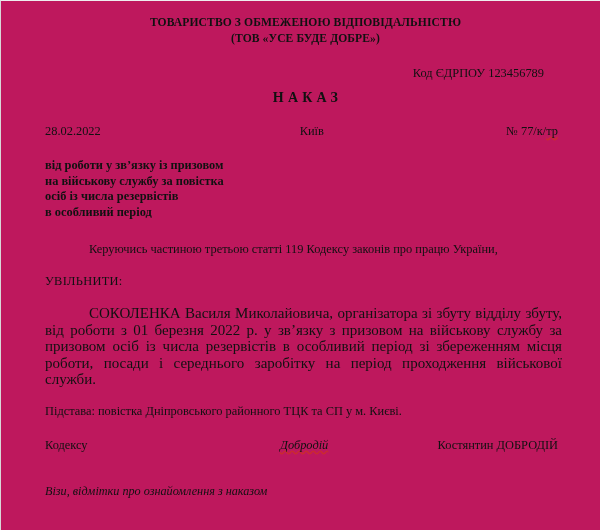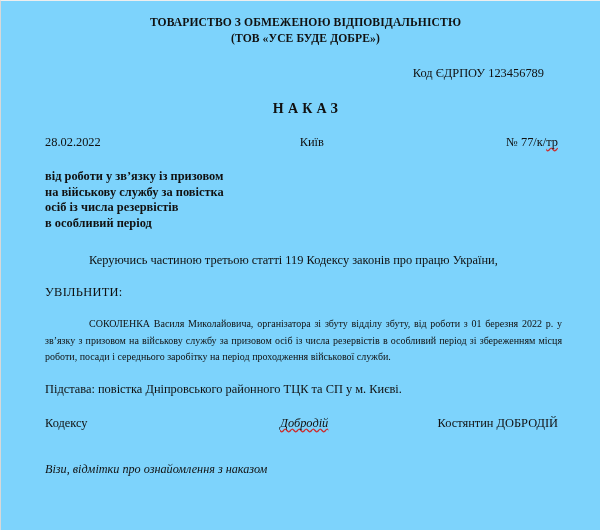--- a/index.html
+++ b/index.html
@@ -5,21 +5,21 @@
 <style>
   html, body {
     margin: 0;
     padding: 0;
     background: #ffffff;
   }
   .page {
     position: relative;
     width: 600px;
     height: 530px;
-    background: #7dd3fc;
+    background: #be185d;
     box-sizing: border-box;
     border-left: 1px solid #d8d8d8;
     border-top: 1px solid #eeeeee;
     font-family: "Liberation Serif", "DejaVu Serif", serif;
     color: #111111;
     overflow: hidden;
   }
   .doc-body {
     padding: 14px 34px 0 44px;
   }
@@ -35,21 +35,21 @@
   .org-header div { white-space: nowrap; }
 
   .edrpou-row {
     margin-top: 19px;
     text-align: right;
     padding-right: 22px;
     font-size: 12.4px;
   }
 
   .order-title {
-    margin-top: 20px;
+    margin-top: 9px;
     text-align: center;
     font-weight: bold;
     font-size: 14px;
     letter-spacing: 4.2px;
     padding-left: 4px;
   }
 
   
   .meta-row {
     margin-top: 18px;
@@ -84,21 +84,21 @@
     text-indent: 44px;
     line-height: 16px;
   }
   .release-word {
     margin-top: 17px;
     font-size: 12.4px;
     letter-spacing: 0.3px;
   }
   .main-para {
     margin-top: 16px;
-    font-size: 10px;
+    font-size: 15px;
     line-height: 16.5px;
     text-align: justify;
     text-indent: 44px;
     padding-right: 4px;
   }
   .basis {
     margin-top: 16px;
     font-size: 12.4px;
   }
 

